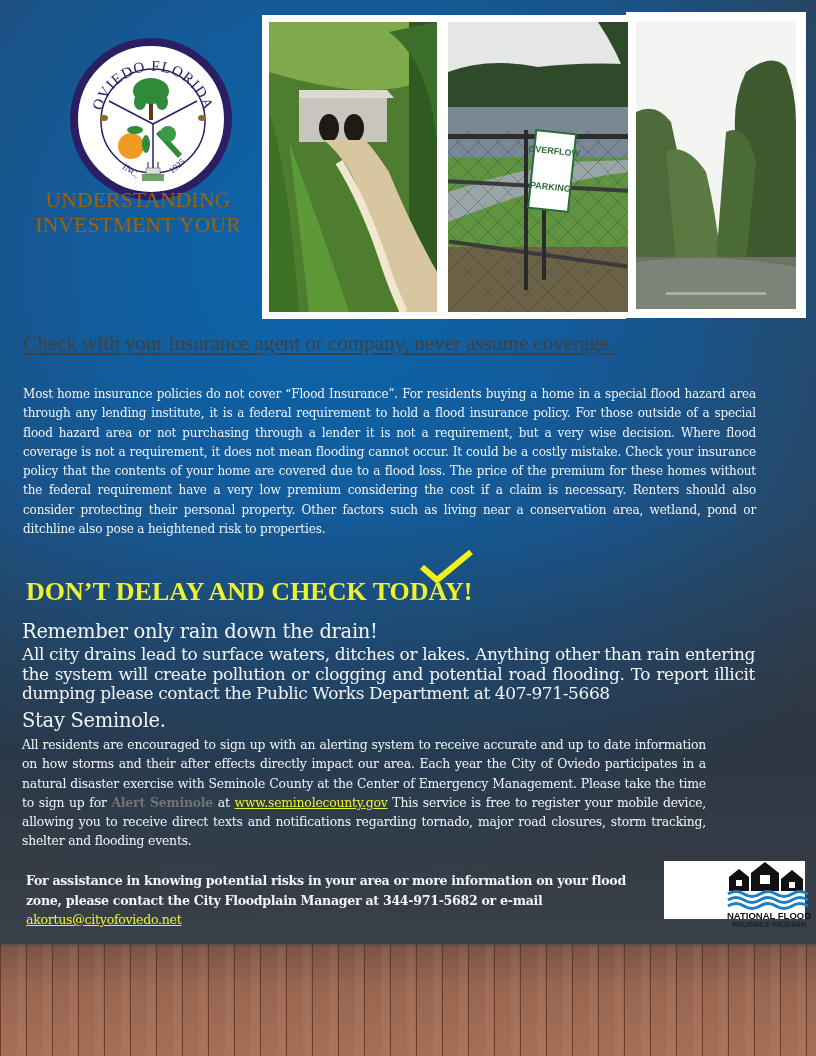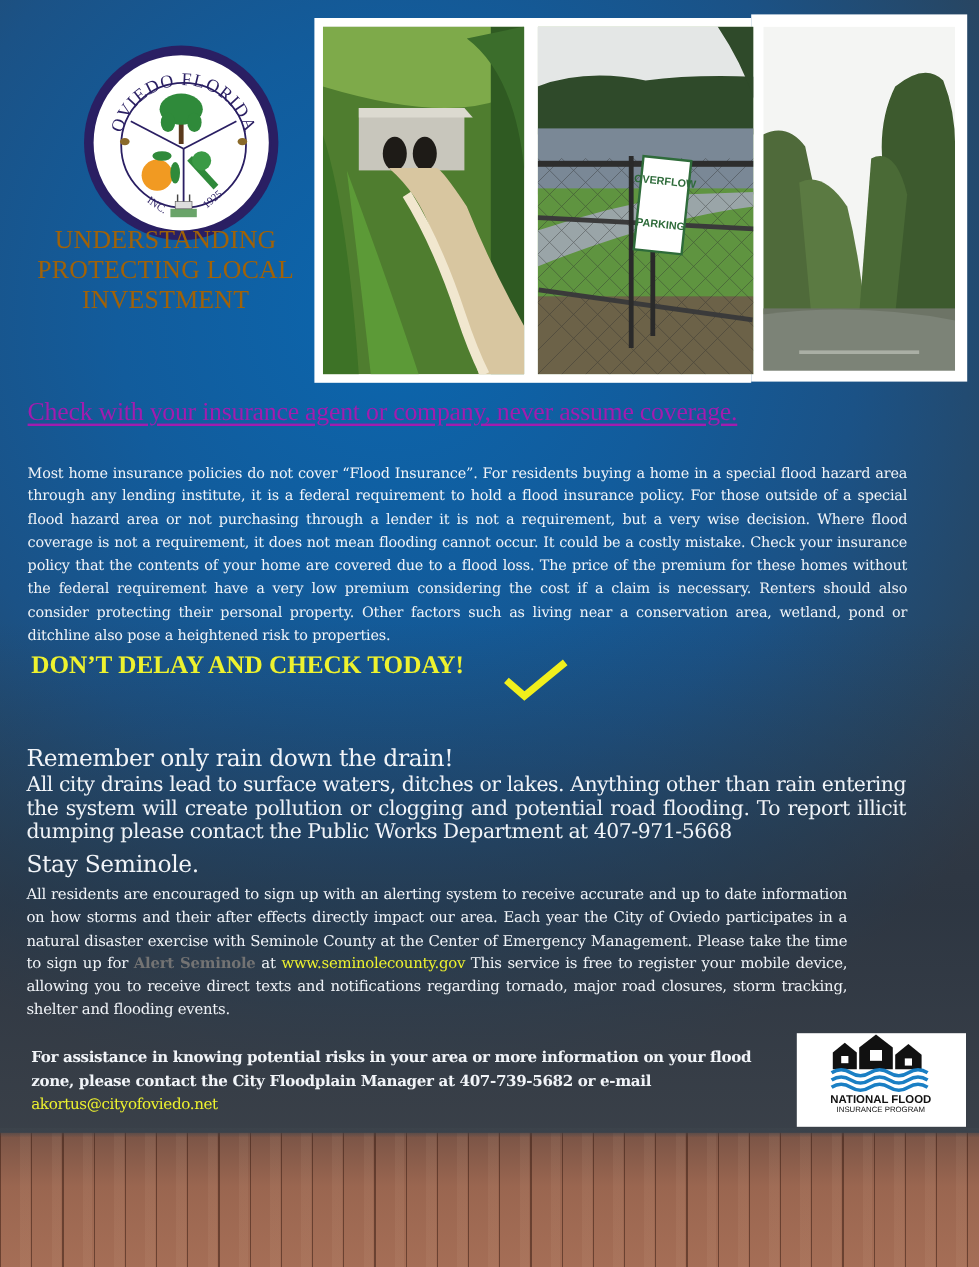--- a/index.html
+++ b/index.html
@@ -31,57 +31,57 @@
     text-align: center; font-family: "Liberation Serif", serif;
     font-size: 21.5px; line-height: 25px; color: #a16207; letter-spacing: 0.2px;
   }
   
   .photo-frame {
     position: absolute; background: #ffffff;
   }
   .photo { position: absolute; overflow: hidden; }
   .headline {
     position: absolute; left: 23px; top: 331px;
-    font-family: "Liberation Serif", serif; font-size: 21.5px; color: #a21caf;
+    font-family: "Liberation Serif", serif; font-size: 21.5px; color: #404040;
     text-decoration: underline; text-underline-offset: 3px; letter-spacing: -0.2px;
   }
   .para1 {
     position: absolute; left: 23px; top: 385px; width: 733px;
     font-family: "DejaVu Serif", serif; font-size: 12px; line-height: 19.3px;
     text-align: justify; color: #f1f4f8; letter-spacing: -0.15px;
   }
   .cta {
-    position: absolute; left: 26px; top: 542px;
-    font-family: "Liberation Serif", serif; font-weight: bold; font-size: 21px; color: #eef22e;
+    position: absolute; left: 26px; top: 577px;
+    font-family: "Liberation Serif", serif; font-weight: bold; font-size: 26px; color: #eef22e;
   }
   .check { position: absolute; left: 419px; top: 548px; }
   .h2 {
     position: absolute; left: 22px;
     font-family: "DejaVu Serif", serif; font-size: 19.5px; color: #f1f4f8; letter-spacing: -0.3px; text-align: center;
   }
   .para2 {
     position: absolute; left: 22px; top: 645px; width: 733px;
     font-family: "DejaVu Serif", serif; font-size: 17px; line-height: 19.5px;
     text-align: justify; color: #f1f4f8; letter-spacing: -0.4px;
   }
   .para3 {
     position: absolute; left: 22px; top: 735px; width: 684px;
     font-family: "DejaVu Serif", serif; font-size: 12.4px; line-height: 19.3px;
     text-align: justify; color: #f1f4f8; letter-spacing: -0.2px;
   }
   .hl-bold { color: #737373; font-weight: bold; }
-  .link-y { color: #eef22e; }
+  .link-y { color: #eef22e; text-decoration: underline; }
   .contact {
     position: absolute; left: 26px; top: 871px; width: 602px;
     font-family: "DejaVu Serif", serif; font-weight: bold; font-size: 12.6px; line-height: 19.5px;
     color: #f1f4f8; letter-spacing: -0.3px;
   }
   .contact .link-y { font-weight: normal; }
   .nfip {
-    position: absolute; left: 664px; top: 861px; width: 141px; height: 78px; background: #ffffff;
+    position: absolute; left: 664px; top: 861px; width: 141px; height: 58px; background: #ffffff; padding-left: 35px;
   }
   .floor {
     position: absolute; left: 0; top: 944px; width: 816px; height: 112px;
     background:
       repeating-linear-gradient(90deg, rgba(60,30,20,0.55) 0px, rgba(60,30,20,0.55) 1px, rgba(0,0,0,0) 1px, rgba(0,0,0,0) 17px, rgba(255,220,190,0.06) 17px, rgba(255,220,190,0.06) 25px, rgba(0,0,0,0) 25px, rgba(0,0,0,0) 26px),
       linear-gradient(180deg, #7a5446 0%, #9a6650 40%, #a56e56 100%);
   }
   .floor-shadow {
     position: absolute; left: 0; top: 940px; width: 816px; height: 8px;
     background: linear-gradient(180deg, #3c434b 0%, rgba(60,67,75,0) 100%);
@@ -127,22 +127,21 @@
       <line x1="70" y1="116" x2="70" y2="122" stroke="#444" stroke-width="1.2"></line>
       <line x1="80" y1="116" x2="80" y2="122" stroke="#444" stroke-width="1.2"></line>
       <text x="44" y="122" font-family="Liberation Serif, serif" font-size="9" fill="#2a1f63" transform="rotate(35 44 122)">INC.</text>
       <text x="94" y="128" font-family="Liberation Serif, serif" font-size="9" fill="#2a1f63" transform="rotate(-40 94 128)">1925</text>
     </svg>
   </div>
 </div>
 
 <div class="title">
   <div>UNDERSTANDING</div>
-  <div>PROTECTING LOCAL</div>
-  <div>INVESTMENT</div>
+  <div>INVESTMENT YOUR</div>
 </div>
 
 <div class="photo-frame" style="left:262px; top:15px; width:364px; height:304px;"></div>
 <div class="photo-frame" style="left:626px; top:12px; width:180px; height:306px;"></div>
 
 <div class="photo" style="left:269px; top:22px; width:168px; height:290px;">
   <svg width="168" height="290" viewBox="0 0 168 290">
     <rect width="168" height="290" fill="#4f7d2f"></rect>
     <path d="M0 0 H140 L150 60 Q100 80 0 50 Z" fill="#7eaa4a"></path>
     <rect x="140" y="0" width="28" height="290" fill="#2f5a22"></rect>
@@ -206,21 +205,21 @@
 <svg class="check" width="56" height="40" viewBox="0 0 56 40">
   <path d="M3 19 L18 32 L52 4" stroke="#f1ef1c" stroke-width="6" fill="none" stroke-linejoin="miter"></path>
 </svg>
 
 <div class="h2" style="top:620px;">Remember only rain down the drain!</div>
 <div class="para2">All city drains lead to surface waters, ditches or lakes. Anything other than rain entering the system will create pollution or clogging and potential road flooding. To report illicit dumping please contact the Public Works Department at 407-971-5668</div>
 
 <div class="h2" style="top:709px;">Stay Seminole.</div>
 <div class="para3"><span>All residents are encouraged to sign up with an alerting system to receive accurate and up to date information on how storms and their after effects directly impact our area. Each year the City of Oviedo participates in a natural disaster exercise with Seminole County at the Center of Emergency Management. Please take the time to sign up for </span><span class="hl-bold">Alert Seminole</span><span> at </span><span class="link-y">www.seminolecounty.gov</span><span> This service is free to register your mobile device, allowing you to receive direct texts and notifications regarding tornado, major road closures, storm tracking, shelter and flooding events.</span></div>
 
-<div class="contact"><span>For assistance in knowing  potential risks in your area or more information on your flood zone, please contact the City Floodplain Manager at 407-739-5682 or e-mail </span><span class="link-y">akortus@cityofoviedo.net</span></div>
+<div class="contact"><span>For assistance in knowing  potential risks in your area or more information on your flood zone, please contact the City Floodplain Manager at 344-971-5682 or e-mail </span><span class="link-y">akortus@cityofoviedo.net</span></div>
 
 <div class="nfip">
   <svg width="141" height="70" viewBox="0 0 141 70">
     <path d="M30 30 V16 L40 8 L50 16 V30 Z" fill="#111"></path>
     <path d="M52 30 V12 L66 1 L80 12 V30 Z" fill="#111"></path>
     <path d="M82 30 V18 L93 9 L104 18 V30 Z" fill="#111"></path>
     <rect x="37" y="19" width="6" height="6" fill="#fff"></rect>
     <rect x="61" y="14" width="10" height="9" fill="#fff"></rect>
     <rect x="90" y="21" width="6" height="6" fill="#fff"></rect>
     <path d="M29 33 Q37 28 45 33 T61 33 T77 33 T93 33 T109 33" stroke="#1a7fc4" stroke-width="3" fill="none"></path>

